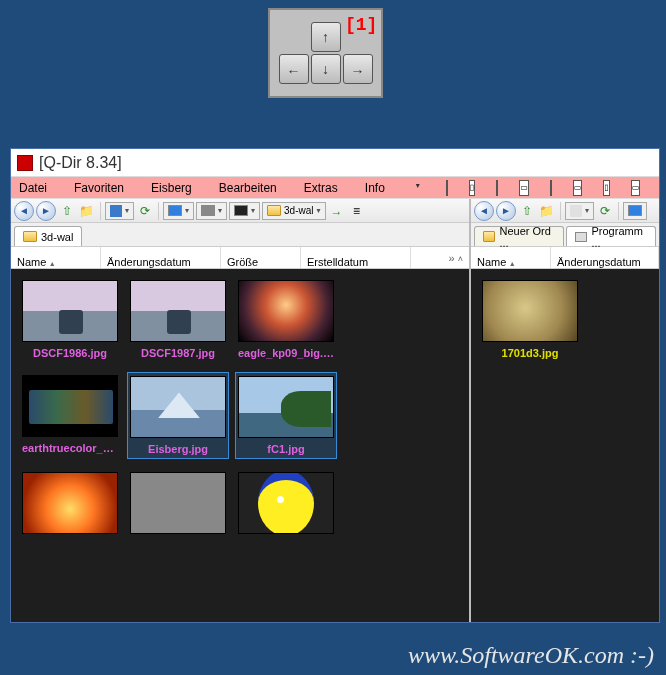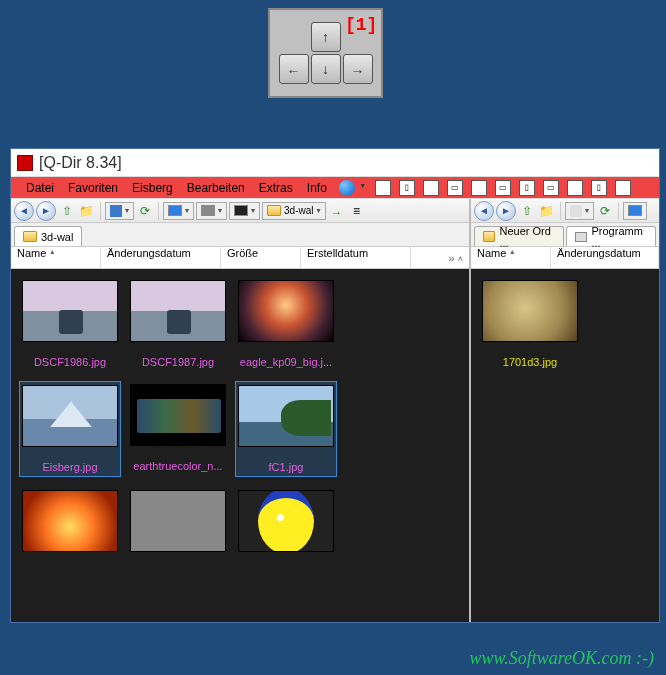--- a/index.html
+++ b/index.html
@@ -75,25 +75,25 @@
   border-bottom: 1px solid #ddd;
 }
 .app-icon {
   width: 16px; height: 16px;
   background: #c00;
   border: 1px solid #800;
 }
 .title-text { font-size: 16px; color: #333; }
 .menu-bar {
   height: 22px;
-  background: #ef4444;
-  display: flex;
-  align-items: center;
-  padding: 0 9px;
-  gap: 2px;
+  background: #fca5a5;
+  display: flex;
+  align-items: center;
+  padding: 0 2px;
+  gap: 15px;
   border-bottom: 1px solid #ddd;
 }
 .menu-item {
   padding: 2px 6px;
   font-size: 12px;
   cursor: default;
 }
 .globe-icon {
   width: 16px; height: 16px;
   border-radius: 50%;
@@ -198,21 +198,21 @@
   height: 22px;
   background: #fff;
   border-bottom: 1px solid #ccc;
   display: flex;
   align-items: center;
 }
 .col {
   height: 100%;
   padding: 0 6px;
   border-right: 1px solid #ddd;
-  display: flex; align-items: flex-start; gap: 4px;
+  display: flex; align-items: flex-end; gap: 4px;
   font-size: 11px;
 }
 .sort-arrow { font-size: 8px; color: #666; }
 .col-expand {
   margin-left: auto;
   padding: 0 6px;
   font-size: 11px;
   color: #666;
 }
 .thumbs-area {
@@ -224,22 +224,23 @@
 .thumb-row {
   display: flex;
   gap: 6px;
   margin-bottom: 10px;
 }
 .thumb {
   width: 102px;
   display: flex;
   flex-direction: column;
   align-items: center;
-  gap: 14px;
+  gap: 5px;
   padding: 3px;
+  font-weight: bold;
 }
 .thumb.selected {
   background: rgba(60, 140, 220, 0.25);
   border: 1px solid #3a8cd8;
 }
 .thumb-img {
   width: 96px;
   height: 62px;
   background: #444;
   border: 1px solid #000;
@@ -253,22 +254,22 @@
   overflow: hidden;
   text-overflow: ellipsis;
   width: 100%;
 }
 .lbl-magenta { color: #e060e0; }
 .lbl-yellow { color: #e0e000; }
 .watermark {
   position: absolute;
   bottom: 6px;
   right: 12px;
-  color: #22c55e;
-  font-size: 18px;
+  color: #e5e5e5;
+  font-size: 24px;
   font-style: italic;
   font-family: "Comic Sans MS", cursive;
 }
 
 .t-beach { background: linear-gradient(#d8c8e0 0 50%, #8090a0 50% 100%); }
 .t-beach::after { content:""; position:absolute; left:38%; top:48%; width:24px; height:24px; background:#304050; border-radius:3px; }
 .t-nebula { background: radial-gradient(circle at 50% 40%, #ffcc88, #cc5533 35%, #442233 70%, #000 100%); }
 .t-earth { background:#000; }
 .t-earth::after { content:""; position:absolute; left:6px; top:14px; width:84px; height:34px; background:linear-gradient(90deg,#2a4a6a,#3a6a4a,#6a5a2a,#2a4a6a); border-radius:2px; }
 .t-iceberg { background: linear-gradient(#aac4dd 0 55%, #6a88aa 55% 100%); }
@@ -390,27 +391,27 @@
           <div class="thumb">
             <div class="thumb-img t-beach"></div>
             <div class="thumb-label lbl-magenta">DSCF1987.jpg</div>
           </div>
           <div class="thumb">
             <div class="thumb-img t-nebula"></div>
             <div class="thumb-label lbl-magenta">eagle_kp09_big.j...</div>
           </div>
         </div>
         <div class="thumb-row">
+          <div class="thumb">
+            <div class="thumb-img t-earth"></div>
+            <div class="thumb-label lbl-magenta">earthtruecolor_n...</div>
+          </div>
           <div class="thumb selected">
             <div class="thumb-img t-iceberg"></div>
             <div class="thumb-label lbl-magenta">Eisberg.jpg</div>
-          </div>
-          <div class="thumb">
-            <div class="thumb-img t-earth"></div>
-            <div class="thumb-label lbl-magenta">earthtruecolor_n...</div>
           </div>
           <div class="thumb selected">
             <div class="thumb-img t-island"></div>
             <div class="thumb-label lbl-magenta">fC1.jpg</div>
           </div>
         </div>
         <div class="thumb-row">
           <div class="thumb">
             <div class="thumb-img t-sunset"></div>
           </div>

